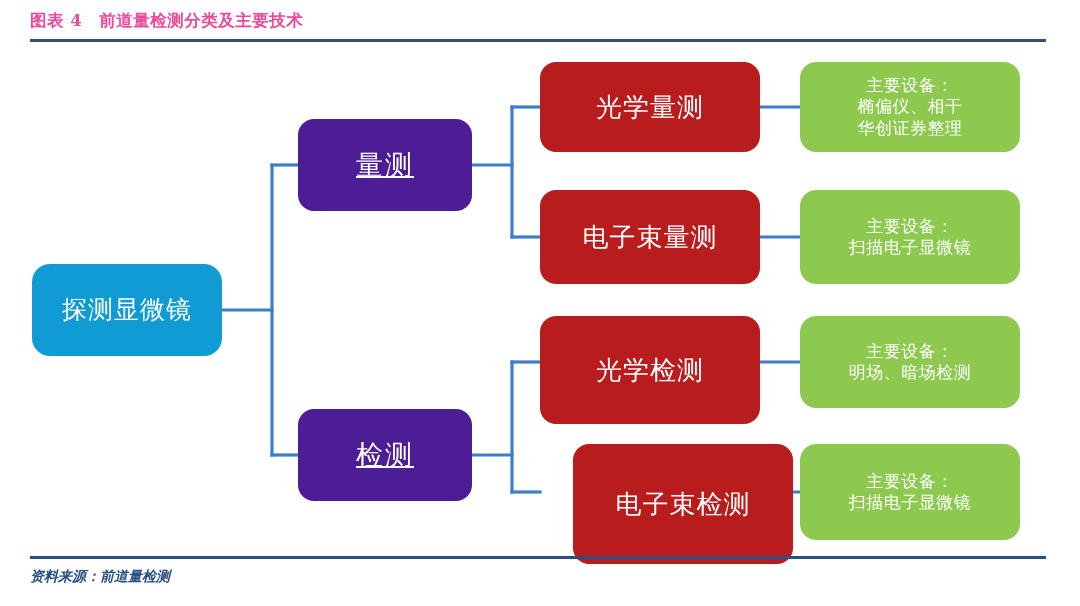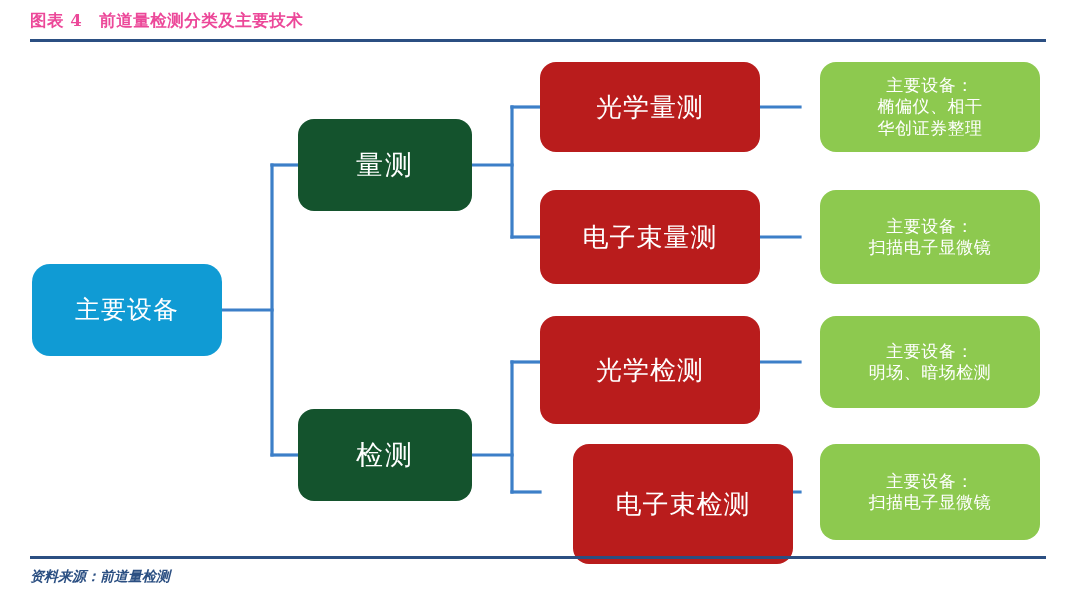--- a/index.html
+++ b/index.html
@@ -54,38 +54,38 @@
     font-family:"DejaVu Serif","Liberation Serif",serif;
     line-height:1.18;
   }
   .node-root{
     background:#109BD4;
     border-radius:18px 18px 18px 18px;
     font-size:25px;
     letter-spacing:1px;
   }
   .node-l2{
-    background:#14532d;
+    background:#4c1d95;
     border-radius:16px 16px 16px 16px;
     font-size:27px;
     letter-spacing:2px;
+    text-decoration:underline;
   }
   .node-l3{
     background:#b91c1c;
     border-radius:16px 16px 16px 16px;
     font-size:26px;
     letter-spacing:1px;
   }
   .node-leaf{
     background:#8DC94F;
     border-radius:16px 16px 16px 16px;
     font-size:17px;
     letter-spacing:0.5px;
     line-height:1.25;
-    margin-left:20px;
   }
   .node-leaf .leaf-lines{display:block;padding:0 6px;}
   .node-leaf .leaf-lines span{display:block;white-space:pre;}
 </style>
 </head>
 <body>
 
 <div class="page">
 
   <div class="header">
@@ -116,21 +116,21 @@
         <path d="M 512 320 L 540 320"></path>
         <path d="M 512 450 L 540 450"></path>
 
         <path d="M 760 65 L 800 65"></path>
         <path d="M 760 195 L 800 195"></path>
         <path d="M 760 320 L 800 320"></path>
         <path d="M 760 450 L 800 450"></path>
       </g>
     </svg>
 
-    <div class="node node-root" style="left:32px;top:222px;width:190px;height:92px;">主要设备</div>
+    <div class="node node-root" style="left:32px;top:222px;width:190px;height:92px;">探测显微镜</div>
 
     <div class="node node-l2" style="left:298px;top:77px;width:174px;height:92px;">量测</div>
 
     <div class="node node-l2" style="left:298px;top:367px;width:174px;height:92px;">检测</div>
 
     <div class="node node-l3" style="left:540px;top:20px;width:220px;height:90px;">光学量测</div>
 
     <div class="node node-l3" style="left:540px;top:148px;width:220px;height:94px;">电子束量测</div>
 
     <div class="node node-l3" style="left:540px;top:274px;width:220px;height:108px;">光学检测</div>

